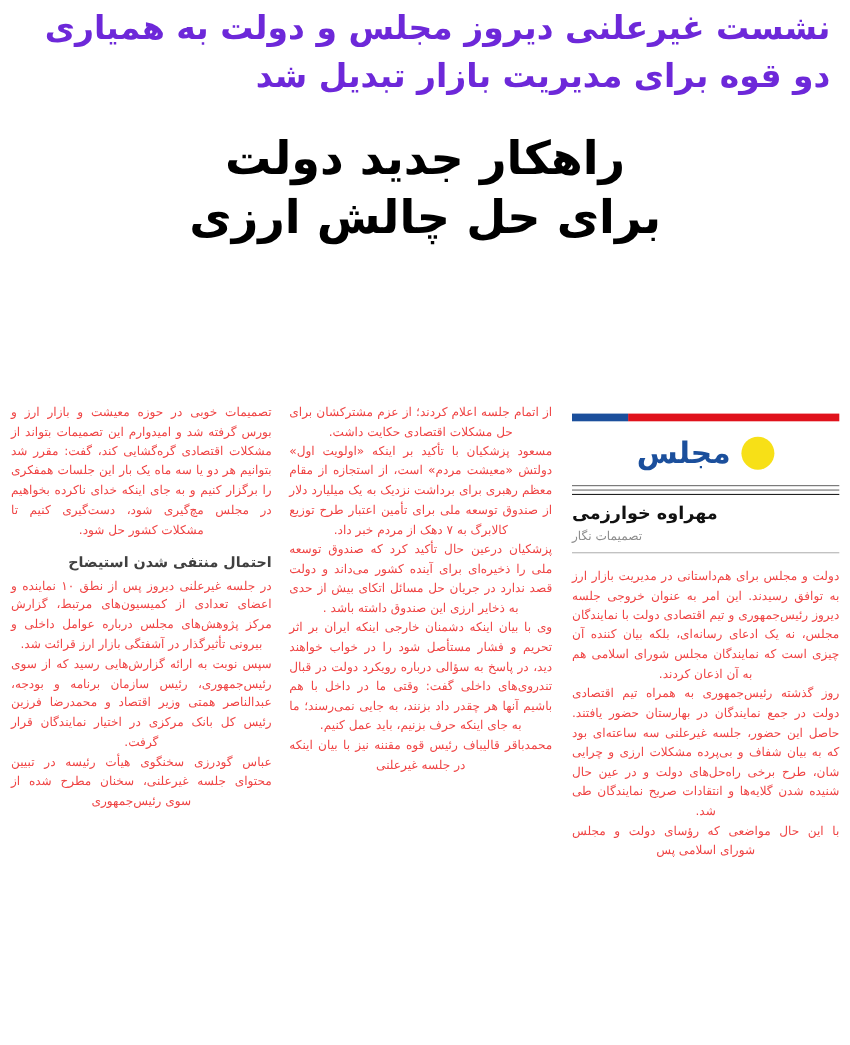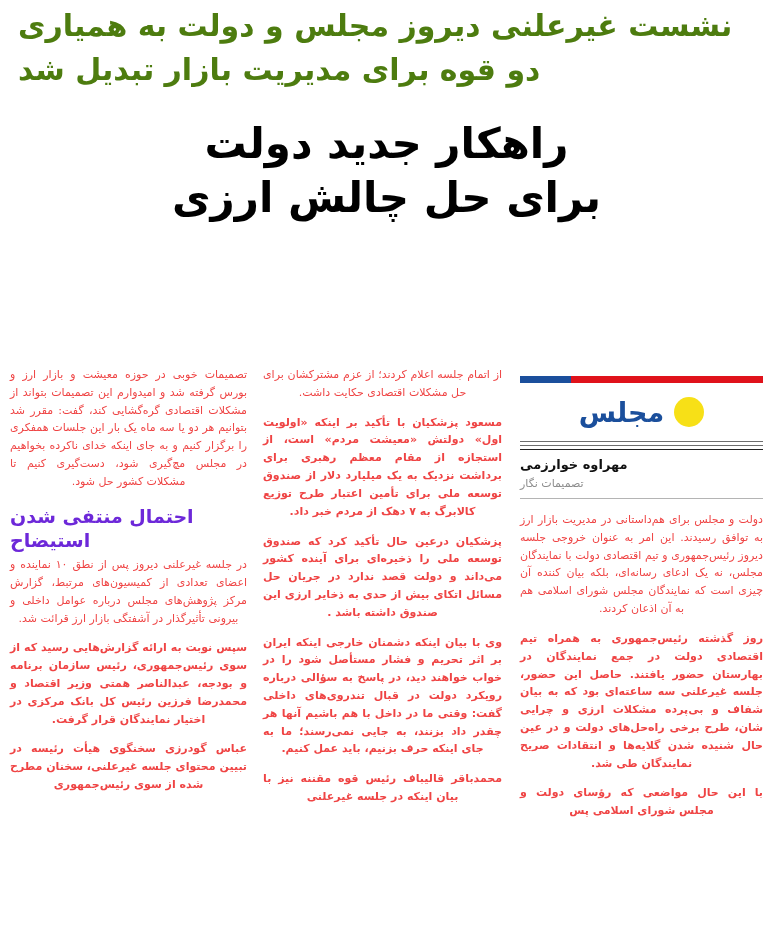--- a/index.html
+++ b/index.html
@@ -12,25 +12,25 @@
     width: 773px;
     height: 950px;
     overflow: hidden;
     font-family: "DejaVu Sans", "Liberation Sans", sans-serif;
     direction: rtl;
     position: relative;
   }
 
   
   .kicker {
-    color: #4d7c0f;
+    color: #6d28d9;
     font-size: 30px;
     font-weight: bold;
     line-height: 1.48;
-    text-align: left;
+    text-align: right;
     letter-spacing: -0.5px;
     padding: 4px 18px 0 18px;
     box-sizing: border-box;
     width: 773px;
   }
 
   
   .headline {
     color: #000000;
     font-size: 42px;
@@ -102,21 +102,21 @@
   .triple-rule { margin-top: 11px; }
   .triple-rule .tr {
     height: 1px;
     background: #6d6d6d;
     margin-bottom: 3px;
   }
   .triple-rule .tr.thick { background: #222222; height: 1px; margin-bottom: 0; }
 
   .byline {
     text-align: left;
-    font-size: 13px;
+    font-size: 16px;
     font-weight: bold;
     color: #111111;
     margin-top: 7px;
     letter-spacing: -0.2px;
   }
   .byline-role {
     text-align: left;
     font-size: 11px;
     color: #8d8d8d;
     margin-top: 5px;
@@ -137,27 +137,27 @@
     color: #ef4444;
     text-align: justify;
     text-align-last: center;
     letter-spacing: -0.1px;
   }
   .col-mid .body-text p,
   .col-left .body-text p {
     text-align: justify;
     text-align-last: center;
   }
-  .body-text p + p { margin-top: 12px; font-weight: bold; }
+  .body-text p + p { margin-top: 0px; }
 
   .subhead {
-    color: #6d28d9;
-    font-size: 19px;
-    font-weight: bold;
-    text-align: left;
+    color: #404040;
+    font-size: 13px;
+    font-weight: bold;
+    text-align: right;
     margin: 13px 0 3px 0;
     letter-spacing: -0.3px;
     line-height: 1.3;
   }
 
   .spacer-top { height: 0px; }
 </style>
 </head>
 <body>
 

